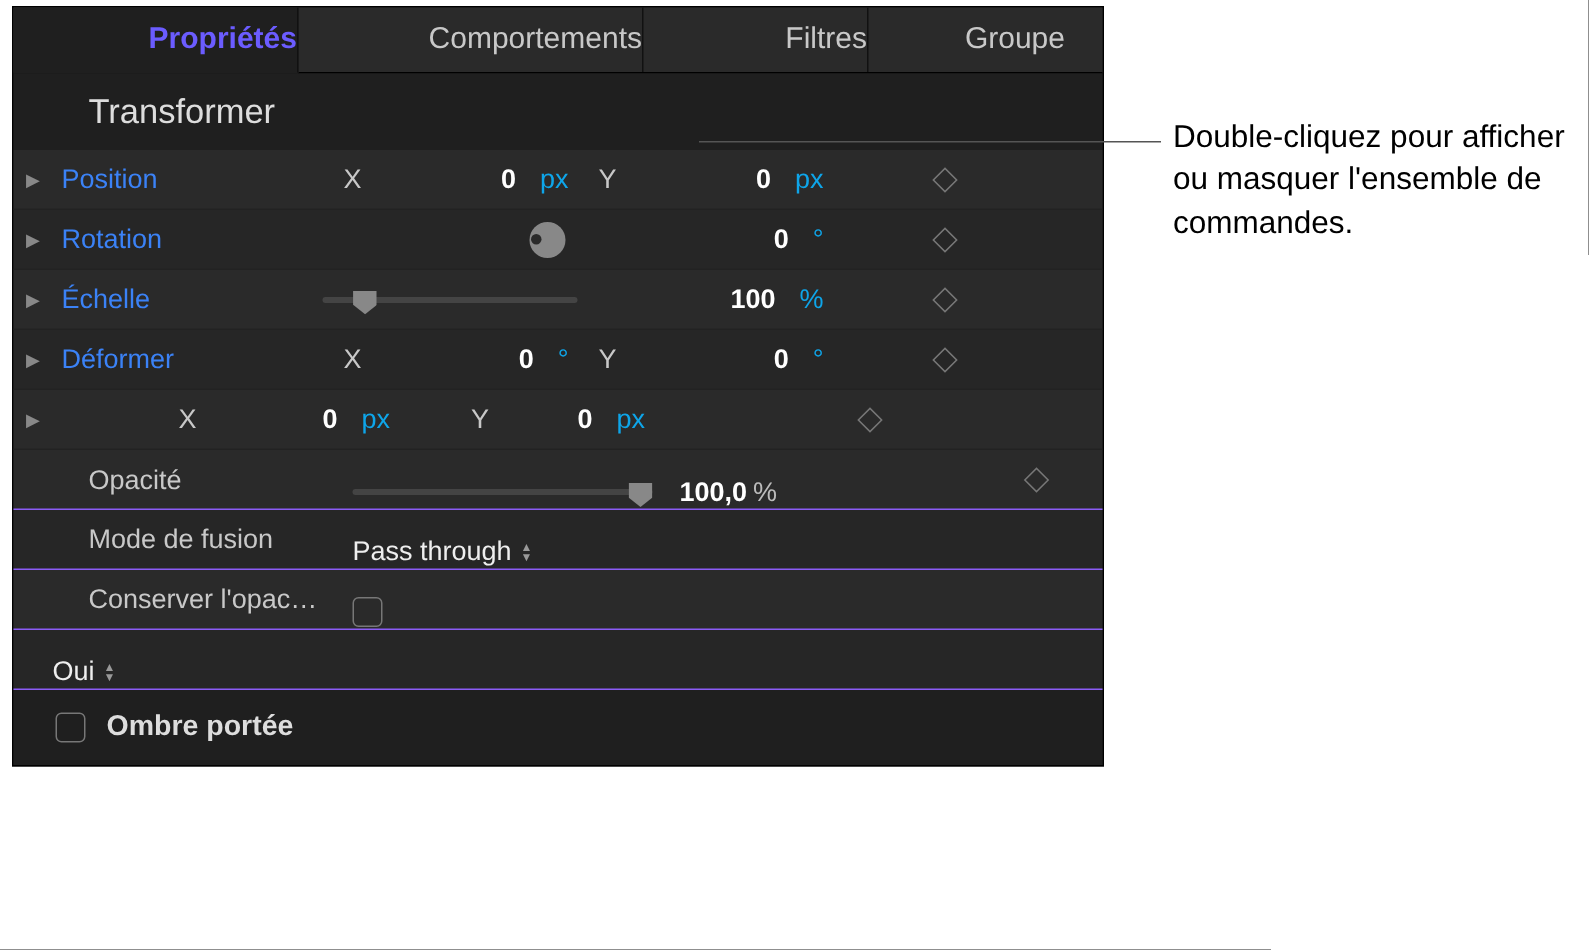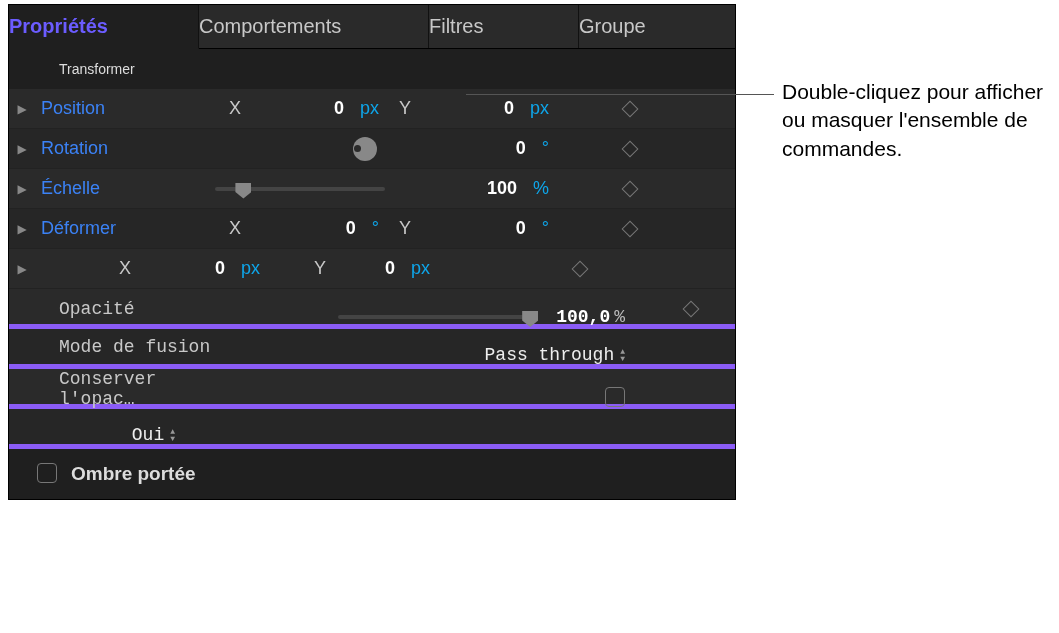--- a/index.html
+++ b/index.html
@@ -19,41 +19,41 @@
     color: #ccc;
     border: 1px solid #000;
   }
   .tabs {
     display: flex;
     background: #2a2a2a;
     border-bottom: 1px solid #000;
   }
   .tab {
     padding: 10px 0;
-    text-align: left;
+    text-align: right;
     font-size: 20px;
     color: #c8c8c8;
     border-right: 1px solid #111;
     cursor: pointer;
   }
   .tab.active {
     color: #6b5cff;
     background: #1f1f1f;
     font-weight: 600;
     border-bottom: 1px solid #1f1f1f;
     margin-bottom: -1px;
   }
   .tab:nth-child(1){ width: 190px; }
   .tab:nth-child(2){ width: 230px; }
   .tab:nth-child(3){ width: 150px; }
   .tab:nth-child(4){ width: 131px; border-right: none; }
 
   .section-header {
     padding: 12px 0 12px 50px;
-    font-size: 14px;
+    font-size: 23px;
     color: #ddd;
     background: #1f1f1f;
   }
 
   .row {
     display: grid;
     grid-template-columns: 26px 180px 40px 130px 40px 130px 50px 50px;
     align-items: center;
     height: 40px;
     background: #2a2a2a;
@@ -122,27 +122,26 @@
     cursor: pointer;
   }
 
   
   .frow {
     display: grid;
     grid-template-columns: 26px 200px 1fr 50px;
     align-items: center;
     height: 40px;
     background: #2a2a2a;
-    border-bottom: 5px solid #8b5cf6;
+    border-bottom: 1px solid #8b5cf6;
     font-size: 18px;
-    font-family: Liberation Mono, monospace;
   }
   .frow.alt { background: #262626; }
   .frow .label { color: #c8c8c8; padding-left: 24px; }
-  .frow .ctrl { display: flex; align-items: center; justify-content: flex-end; padding-right: 60px; gap: 18px; margin-top: 16px; }
+  .frow .ctrl { display: flex; align-items: center; justify-content: flex-start; padding-right: 60px; gap: 18px; margin-top: 16px; }
   .frow .valtext { color: #eee; }
   .frow .valtext .num { font-weight: 600; color: #fff; }
   .frow .valtext .unit { color: #bbb; margin-left: 4px; }
 
   .popup {
     display: inline-flex;
     align-items: center;
     gap: 6px;
     color: #eee;
     cursor: pointer;
@@ -157,20 +156,21 @@
 
   .checkbox {
     width: 20px; height: 20px;
     border: 1.5px solid #777;
     border-radius: 4px;
     cursor: pointer;
   }
 
   .shadow-row {
     display: flex;
+    align-items: center;
     gap: 14px;
     padding: 14px 0 14px 28px;
     background: #1f1f1f;
     font-size: 19px;
     font-weight: 600;
     color: #ddd;
   }
 
   
   .callout-line {

